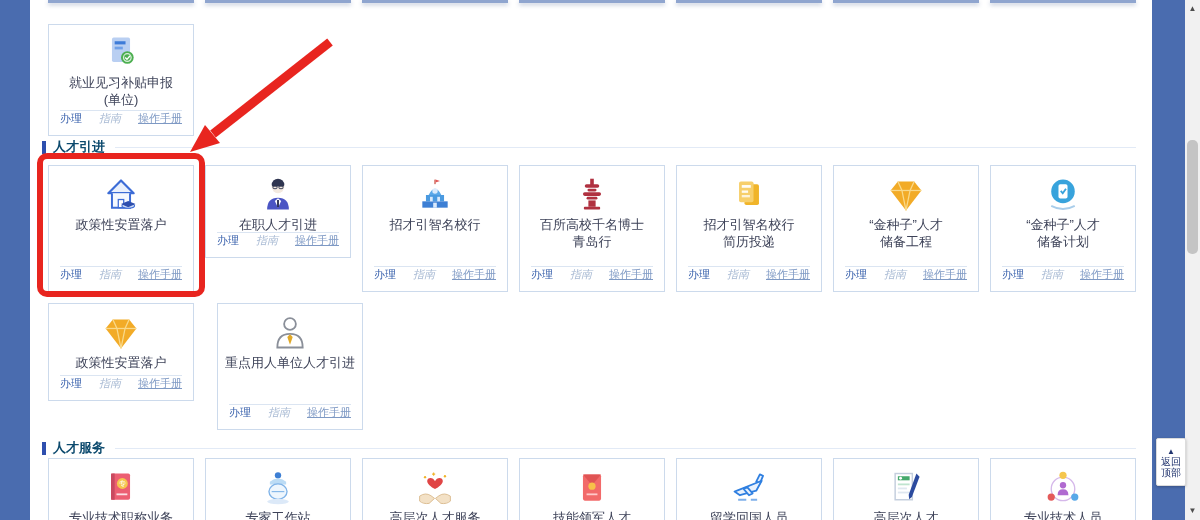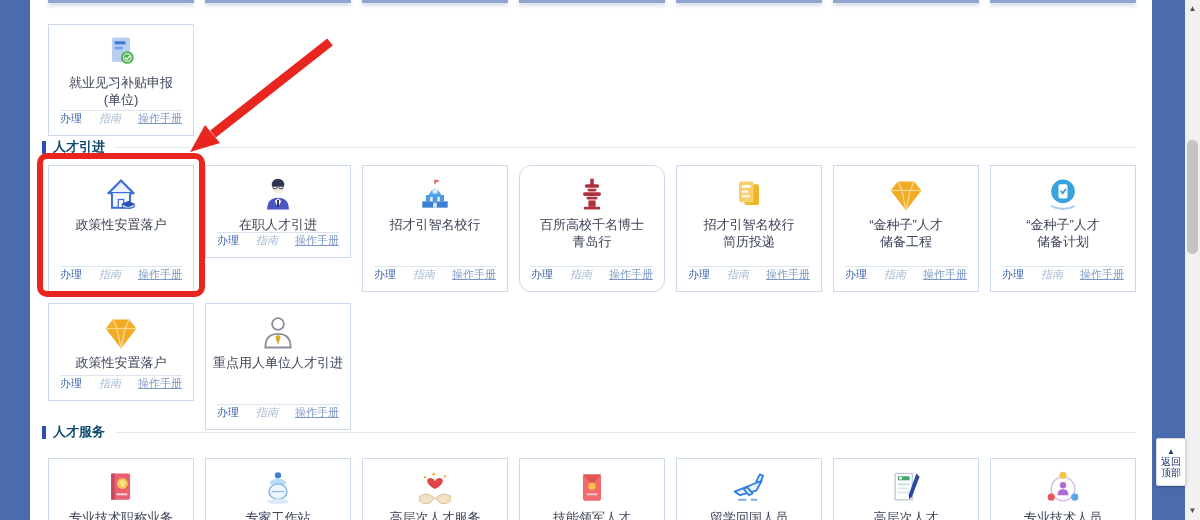--- a/index.html
+++ b/index.html
@@ -145,21 +145,21 @@
               <rect x="20" y="29.5" width="4" height="5.5" fill="#dbeafc"></rect>
             </svg>
           </div>
           <div class="title">招才引智名校行</div>
           <div class="links">
             <span class="lk lk0">办理</span>
             <span class="lk lk1">指南</span>
             <span class="lk lk2">操作手册</span>
           </div>
         </div>
-        <div class="card tall" style="height: 127px; border-radius: 12px;">
+        <div class="card tall" style="height: 127px;">
           <div class="icon">
             <svg width="40" height="38" viewBox="0 0 44 42">
               <g fill="#b03140">
                 <rect x="20" y="3" width="4" height="7"></rect>
                 <rect x="14" y="9" width="16" height="4" rx="2"></rect>
                 <rect x="17" y="14" width="10" height="3" rx="1.5"></rect>
                 <rect x="12" y="18" width="20" height="4" rx="2"></rect>
                 <rect x="16" y="23" width="12" height="3" rx="1.5"></rect>
                 <rect x="18" y="27" width="8" height="7"></rect>
                 <rect x="13" y="34" width="18" height="3" rx="1"></rect>
@@ -237,37 +237,37 @@
               </g>
             </svg>
           </div>
           <div class="title">政策性安置落户</div>
           <div class="links">
             <span class="lk lk0">办理</span>
             <span class="lk lk1">指南</span>
             <span class="lk lk2">操作手册</span>
           </div>
         </div>
-        <div class="card tall" style="height: 127px;">
+        <div class="card tall" style="height: 127px; margin-left: 12px;">
           <div class="icon">
             <svg width="40" height="38" viewBox="0 0 44 42">
               <circle cx="22" cy="11" r="6.5" fill="#fff" stroke="#8a8f99" stroke-width="2"></circle>
               <path d="M8 37 q0-15 14-15 q14 0 14 15 z" fill="#fff" stroke="#8a8f99" stroke-width="2"></path>
               <polygon points="22,22.5 19,25.5 22,34 25,25.5" fill="#e0a828"></polygon>
             </svg>
           </div>
           <div class="title">重点用人单位人才引进</div>
           <div class="links">
             <span class="lk lk0">办理</span>
             <span class="lk lk1">指南</span>
             <span class="lk lk2">操作手册</span>
           </div>
         </div>
       </div>
-      <div class="sec-header" style="top: 424px;">
+      <div class="sec-header" style="top: 440px;">
         <span class="sec-bar"></span>
         <span class="sec-text">人才服务</span>
         <span class="sec-line"></span>
       </div>
       <div class="row" style="top: 458px;">
         <div class="card tall" style="height: 127px;">
           <div class="icon">
             <svg width="40" height="38" viewBox="0 0 44 42">
               <rect x="11" y="5" width="21" height="29" rx="2" fill="#ec5f72"></rect>
               <rect x="11" y="5" width="4" height="29" fill="#c84a60"></rect>

